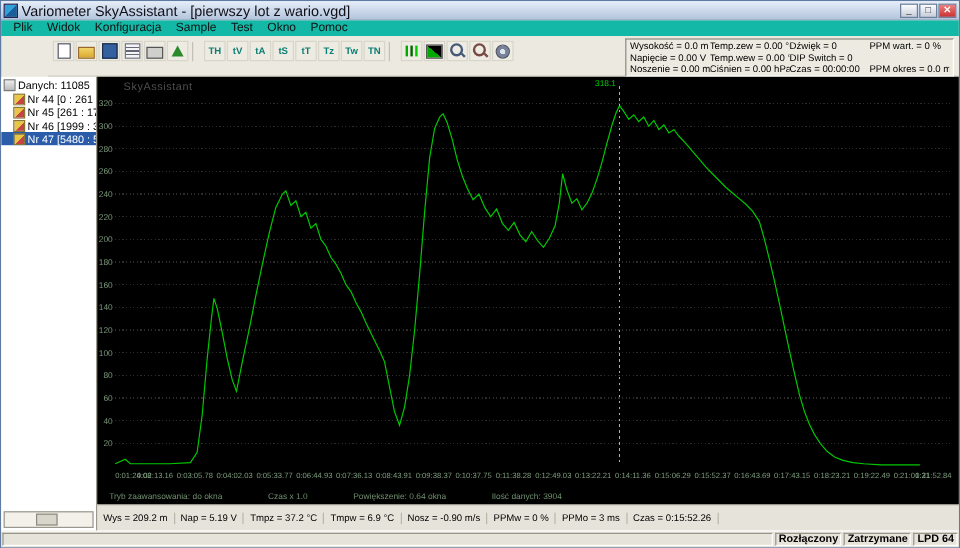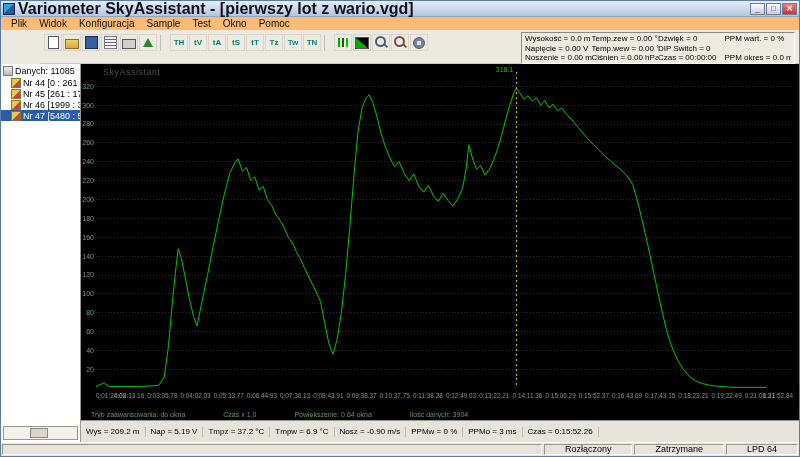--- a/index.html
+++ b/index.html
@@ -3,28 +3,28 @@
 <meta charset="utf-8">
 <style>
   html,body{margin:0;padding:0;background:#777;}
   body{width:800px;height:457px;overflow:hidden;font-family:"Liberation Sans",sans-serif;-webkit-font-smoothing:none;}
   .window{width:798px;height:455px;border:1px solid #5e7ba3;background:#ece9e0;display:flex;flex-direction:column;}
 
   
   .titlebar{height:15px;flex:none;display:flex;align-items:center;gap:3px;padding:0 2px;
     background:linear-gradient(#e6eef8,#b3c5dd);border-bottom:1px solid #8fa7c4;}
   .app-icon{width:10px;height:10px;flex:none;background:linear-gradient(135deg,#2fa3d8 50%,#1a5f9c 50%);border:1px solid #225;}
-  .title-text{font-size:16px;font-weight:bold;color:#101018;white-space:nowrap;overflow:hidden;flex:1;}
+  .title-text{font-size:12px;font-weight:normal;color:#101018;white-space:nowrap;overflow:hidden;flex:1;}
   .win-controls{display:flex;gap:1px;flex:none;}
   .wc{width:15px;height:12px;font-size:8px;line-height:8px;padding:0;border:1px solid #6d7f99;
     background:linear-gradient(#fcfdfe,#c6cdd8);color:#334;font-family:"Liberation Sans",sans-serif;}
   .wc.close{background:linear-gradient(#f08080,#c83232);color:#fff;font-weight:bold;}
 
   
-  .menubar{height:13px;flex:none;display:flex;align-items:center;font-size:10px;color:#111;padding-left:4px;background:#fdba74;}
+  .menubar{height:13px;flex:none;display:flex;align-items:center;font-size:10px;color:#111;padding-left:4px;background:#14b8a6;}
   .mi{padding:0 6px;}
 
   
   .toolbar-row{height:33px;flex:none;position:relative;border-bottom:1px solid #c9c6bb;background:#ece9e0;margin-left:39px;}
   .toolbar{display:flex;gap:1px;padding:4px 0 0 4px;align-items:center;}
   .tb{width:18px;height:17px;padding:0;border:1px solid #d8d5ca;background:#eeebe2;display:flex;align-items:center;justify-content:center;}
   .tb-sep{width:6px;height:16px;border-left:1px solid #c2bfb4;margin:0 2px;}
   .tb-text{color:#0a7f74;font-weight:bold;font-size:8px;font-family:"Liberation Sans",sans-serif;}
   .ic{display:block;}
   .ic-page{width:9px;height:11px;background:#fff;border:1px solid #556;}
@@ -66,21 +66,21 @@
   .watermark{position:absolute;left:22px;top:3px;font-size:9px;color:#4e4e4e;letter-spacing:.5px;}
   .chart-footer{position:absolute;left:10px;right:4px;bottom:2px;display:flex;gap:38px;font-size:7px;color:#6f8f6f;white-space:nowrap;overflow:hidden;}
 
   
   .bottom-bar{height:21px;flex:none;background:#e6e3da;border-top:1px solid #98958a;font-size:8px;color:#000;display:flex;flex-direction:column;justify-content:center;}
   .brow{display:flex;height:10px;align-items:center;overflow:hidden;}
   .bcell{padding:0 5px;border-right:1px solid #b9b6ab;white-space:nowrap;line-height:10px;}
 
   
   .statusbar{height:13px;flex:none;display:flex;background:#e6e3da;border-top:1px solid #fff;font-size:9px;color:#000;}
-  .sbp{border:1px solid;border-color:#98958a #ffffff #ffffff #98958a;margin:1px;padding:0 20px;line-height:9px;white-space:nowrap;}
+  .sbp{border:1px solid;border-color:#98958a #ffffff #ffffff #98958a;margin:1px;padding:0 2px;line-height:9px;white-space:nowrap;font-weight:bold;}
   .sbp.grow{flex:1;}
 </style>
 </head>
 <body>
 
 <div class="window">
 
   <div class="titlebar">
     <span class="app-icon"></span>
     <span class="title-text">Variometer SkyAssistant - [pierwszy lot z wario.vgd]</span>

